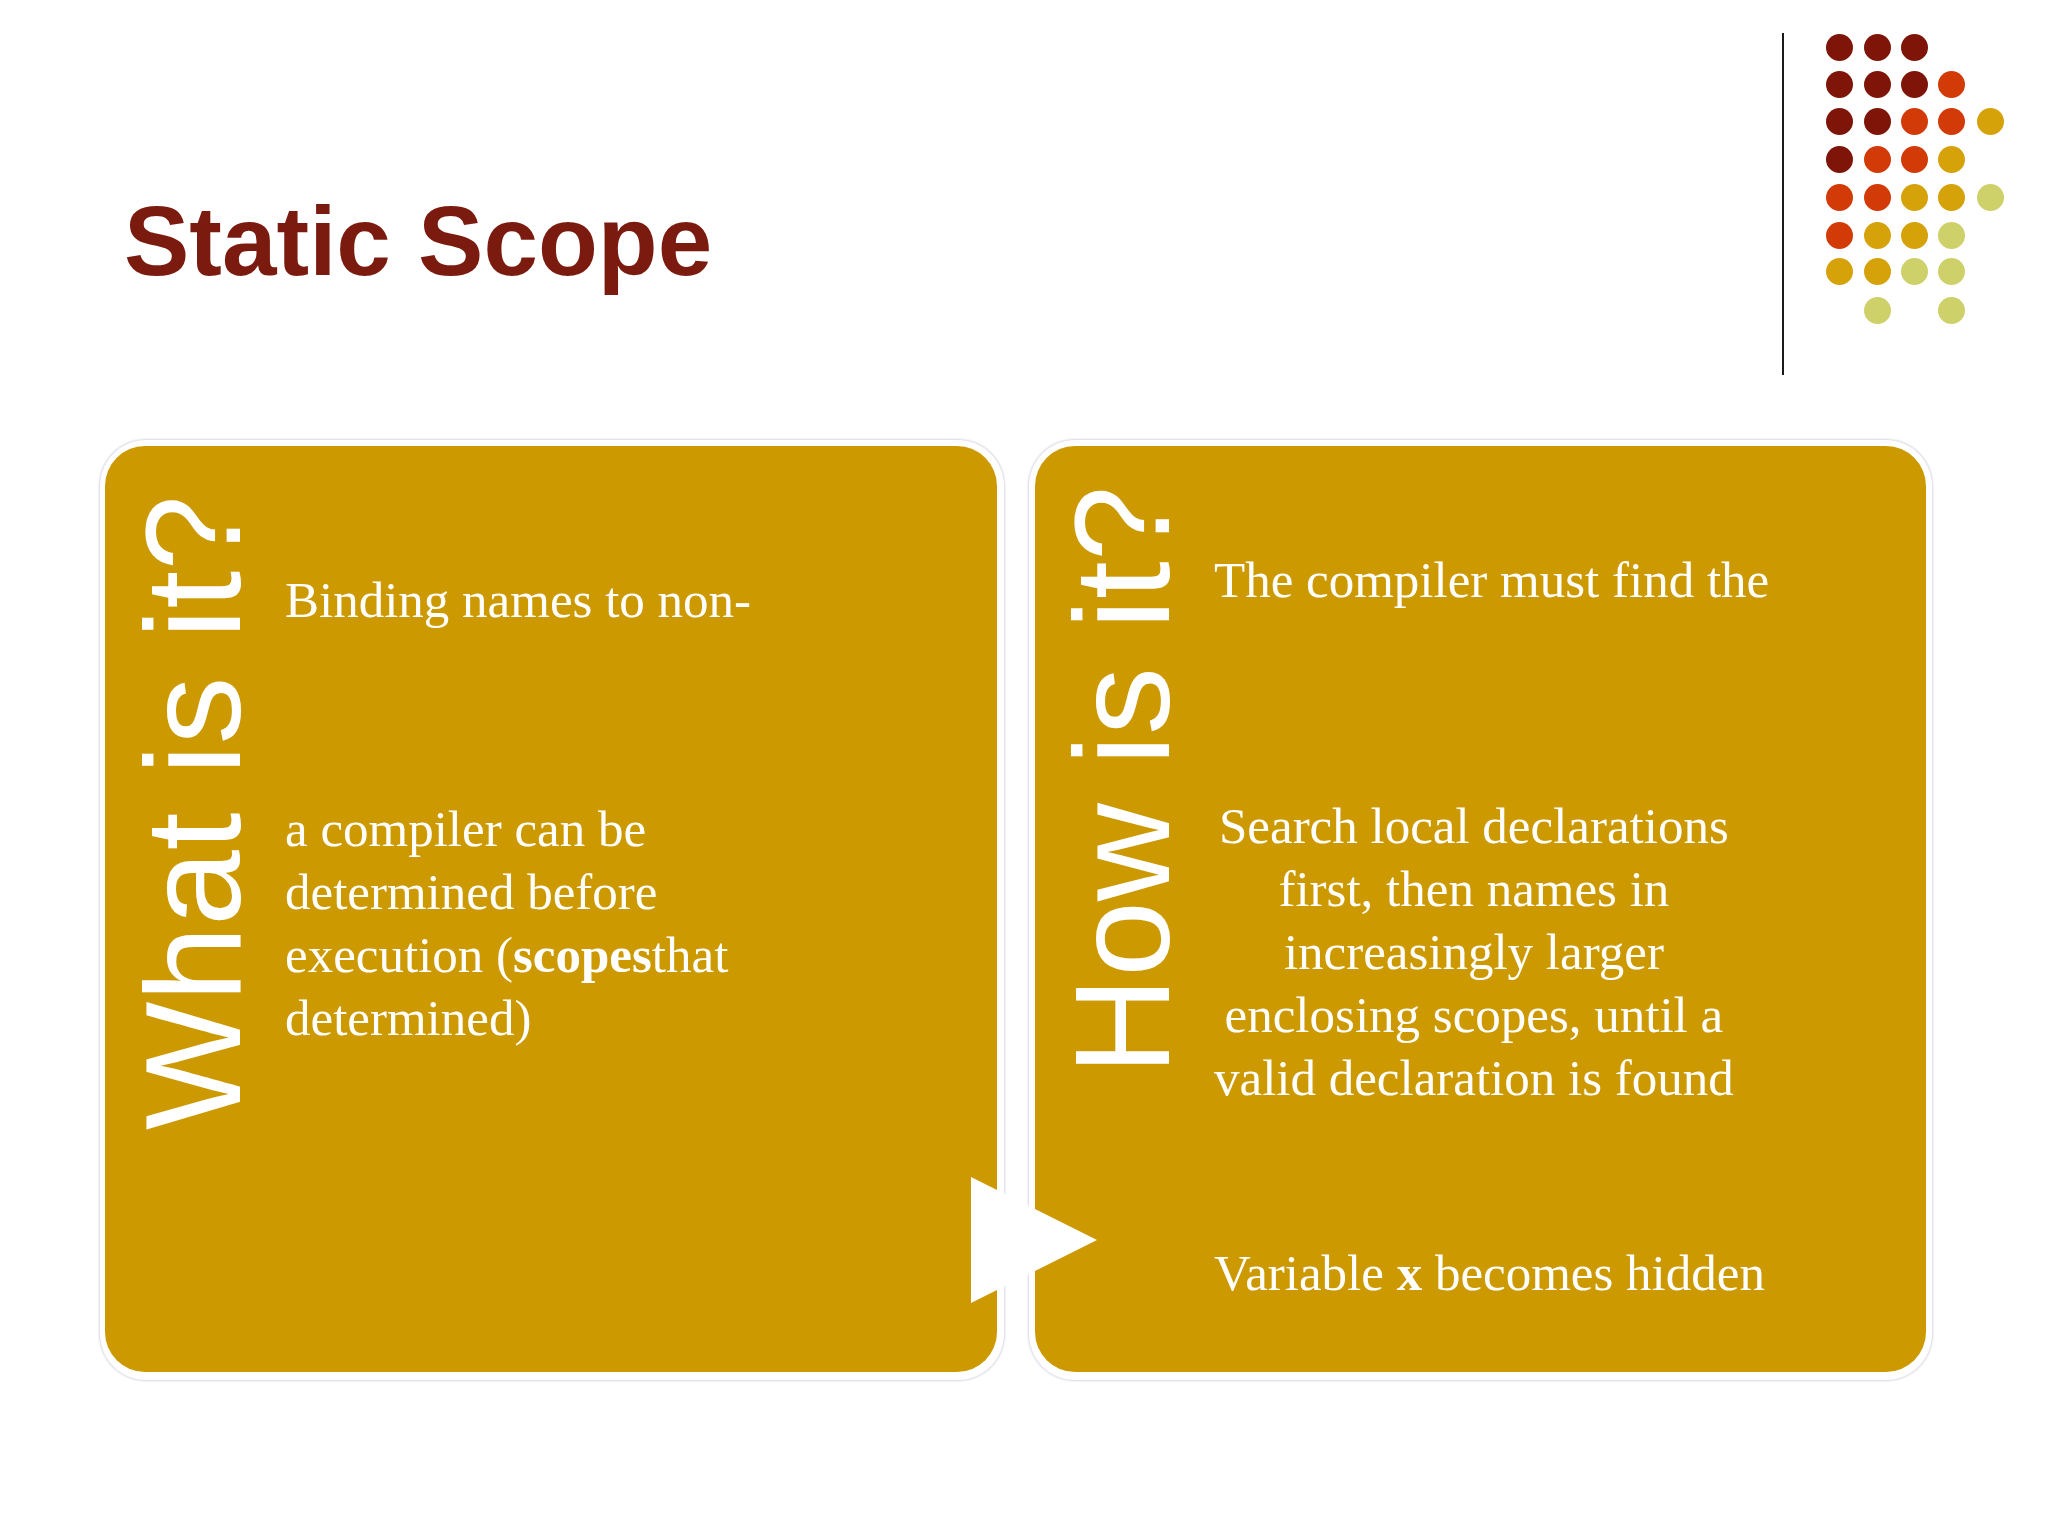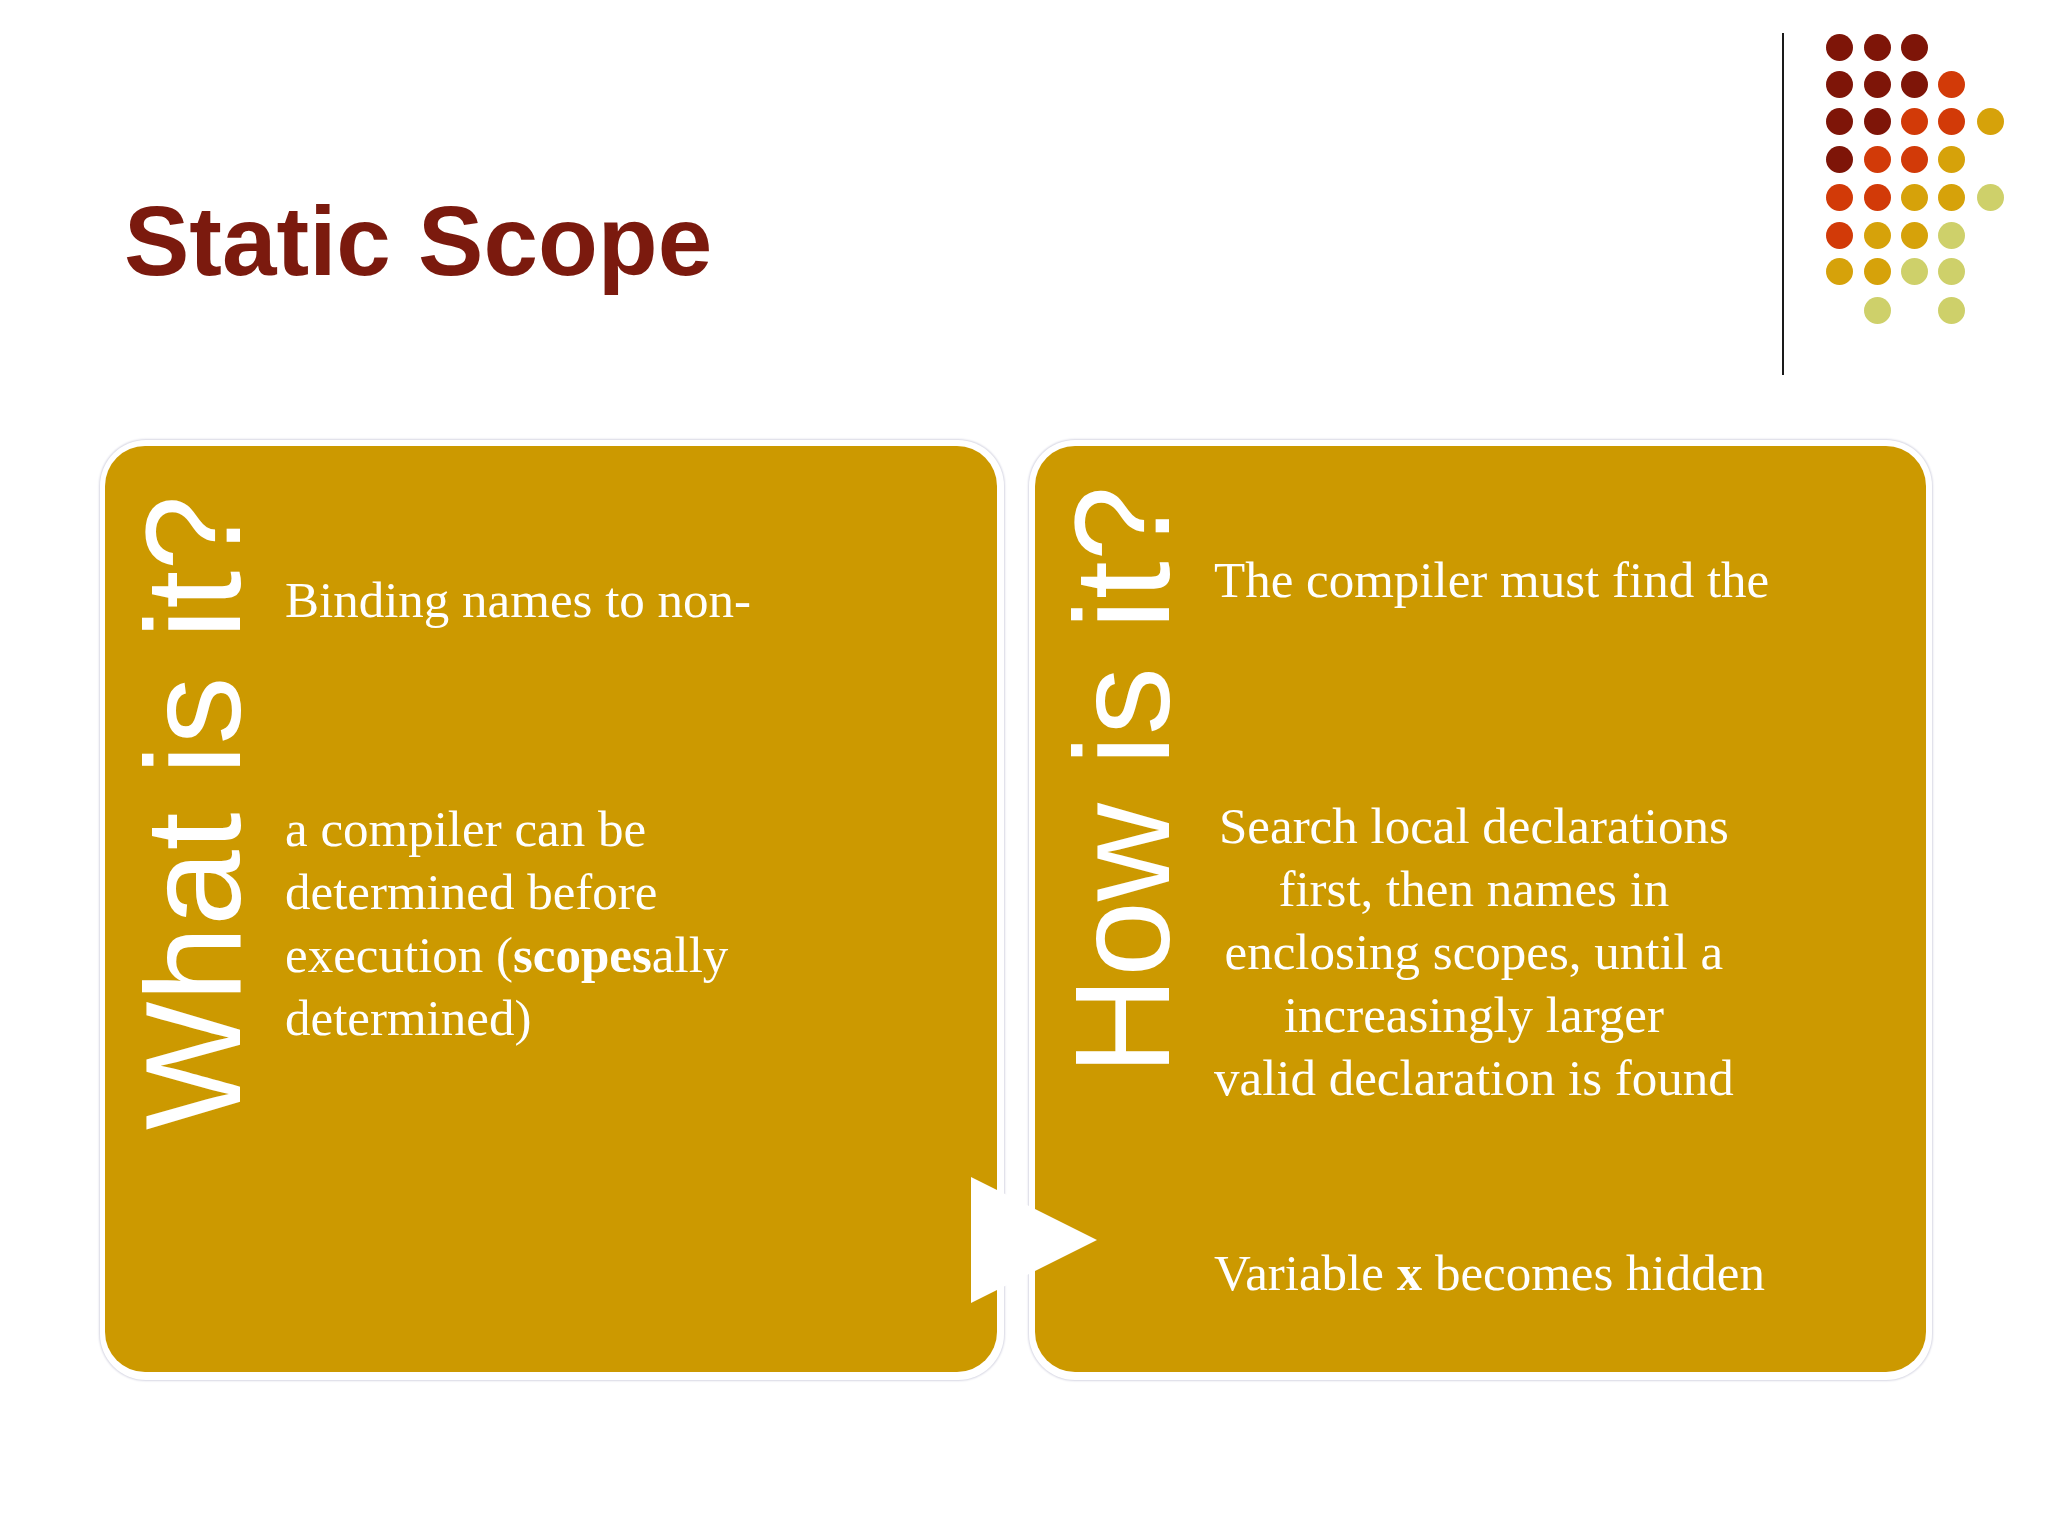--- a/index.html
+++ b/index.html
@@ -97,29 +97,29 @@
 
 <div class="vtext" style="left:125px; top:1130px;">What is it?</div>
 <div class="vtext" style="left:1054px; top:1075px;">How is it?</div>
 
 <div class="body-text" style="left:285px; top:569px;">
   <div>Binding names to non-</div>
 </div>
 <div class="body-text" style="left:285px; top:798px;">
   <div>a compiler can be</div>
   <div>determined before</div>
-  <div><span>execution (</span><b>scopes</b><span>ally</span></div>
+  <div><span>execution (</span><b>scopes</b><span>that</span></div>
   <div>determined)</div>
 </div>
 
 <div class="body-text" style="left:1214px; top:549px;">
   <div>The compiler must find the</div>
 </div>
 <div class="body-text" style="left:1214px; top:795px;text-align:center;">
   <div>Search local declarations</div>
   <div>first, then names in</div>
+  <div>increasingly larger</div>
   <div>enclosing scopes, until a</div>
-  <div>increasingly larger</div>
   <div>valid declaration is found</div>
 </div>
 <div class="body-text" style="left:1214px; top:1242px;">
   <span style="white-space:pre;">Variable </span><b>x</b><span style="white-space:pre;"> becomes hidden</span>
 </div>
 
 </body></html>

